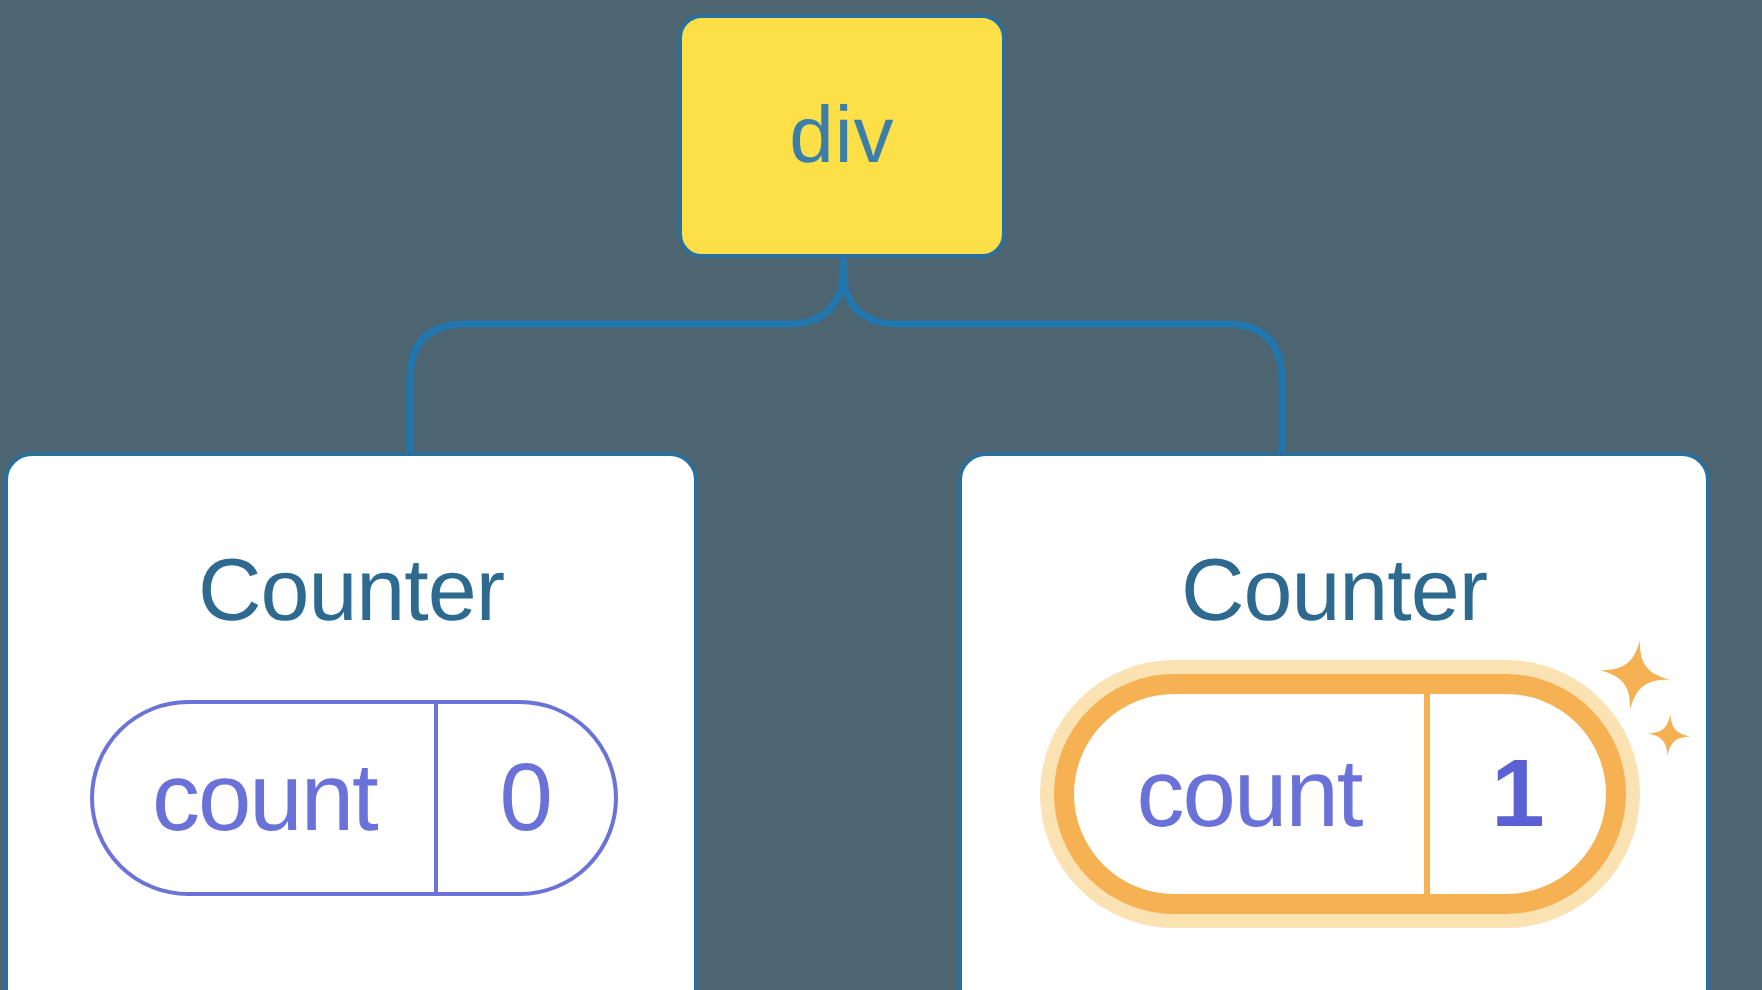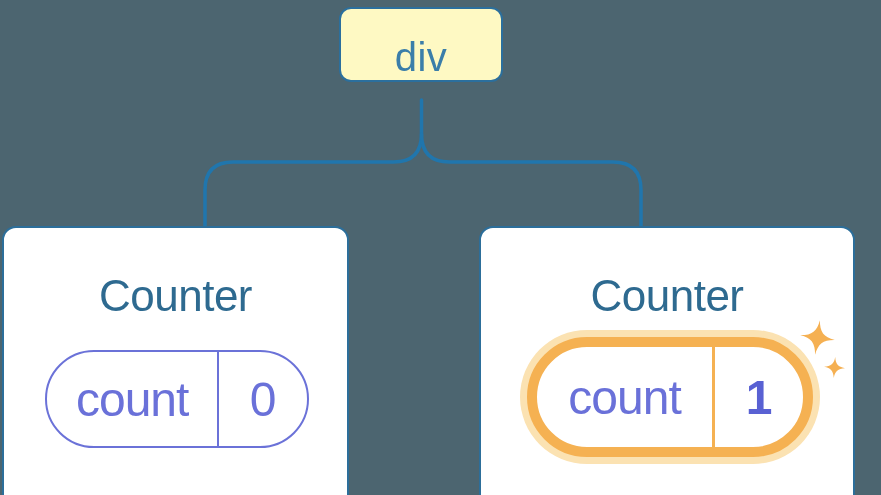--- a/index.html
+++ b/index.html
@@ -23,27 +23,27 @@
   }
   .conn {
     fill: none;
     stroke: #2076AD;
     stroke-width: 3.5;
     stroke-linecap: round;
   }
   .root-node {
     position: absolute;
     left: 339px; top: 7px;
-    width: 164px; height: 75px;
+    width: 164px; height: 122px;
     box-sizing: border-box;
-    background: #fef9c3;
+    background: #fde047;
     border: 2.5px solid #2B6F9D;
     border-radius: 12px;
     display: flex;
-    align-items: flex-end;
+    align-items: center;
     justify-content: center;
     font-size: 40px;
     font-weight: 500;
     color: #3B7EA9;
     letter-spacing: 0.5px;
   }
   .card {
     position: absolute;
     top: 226px;
     height: 304px;

